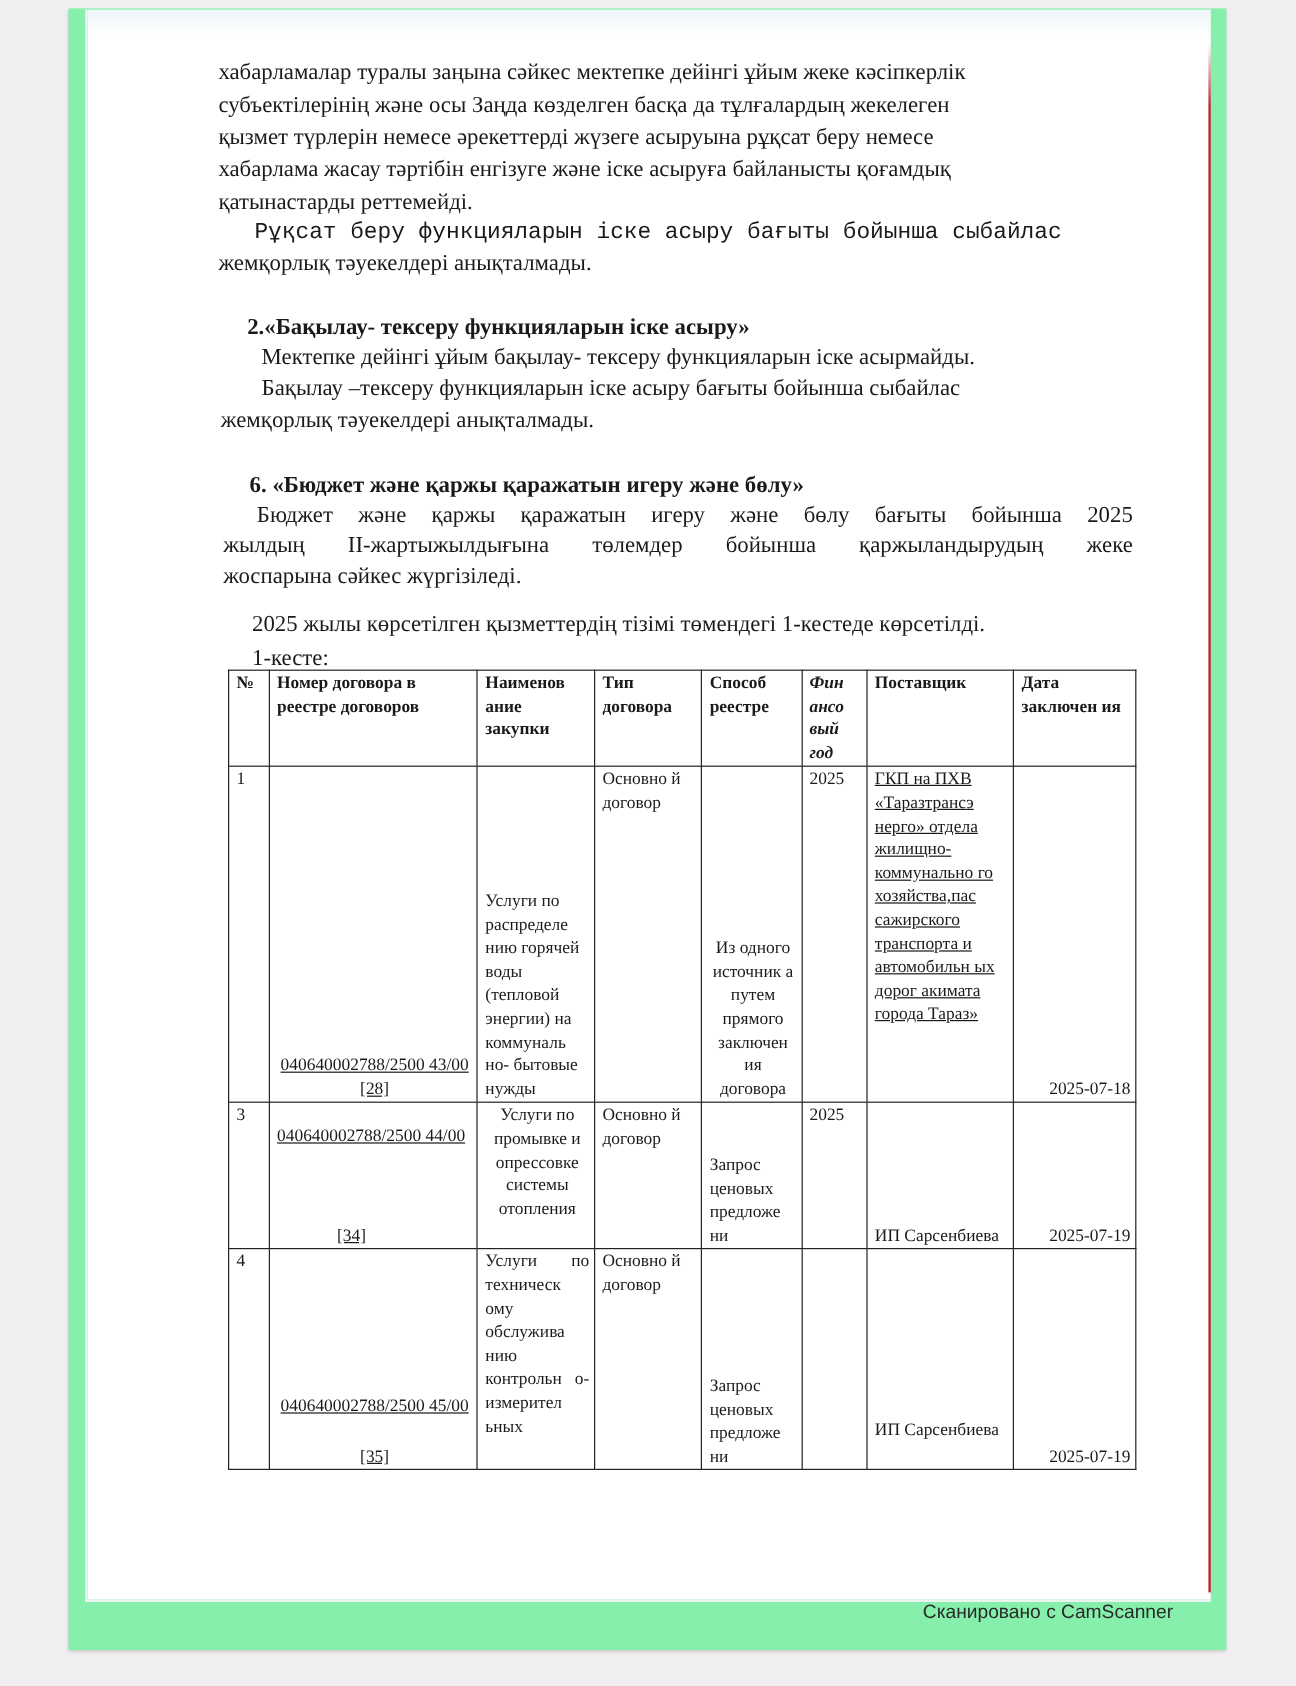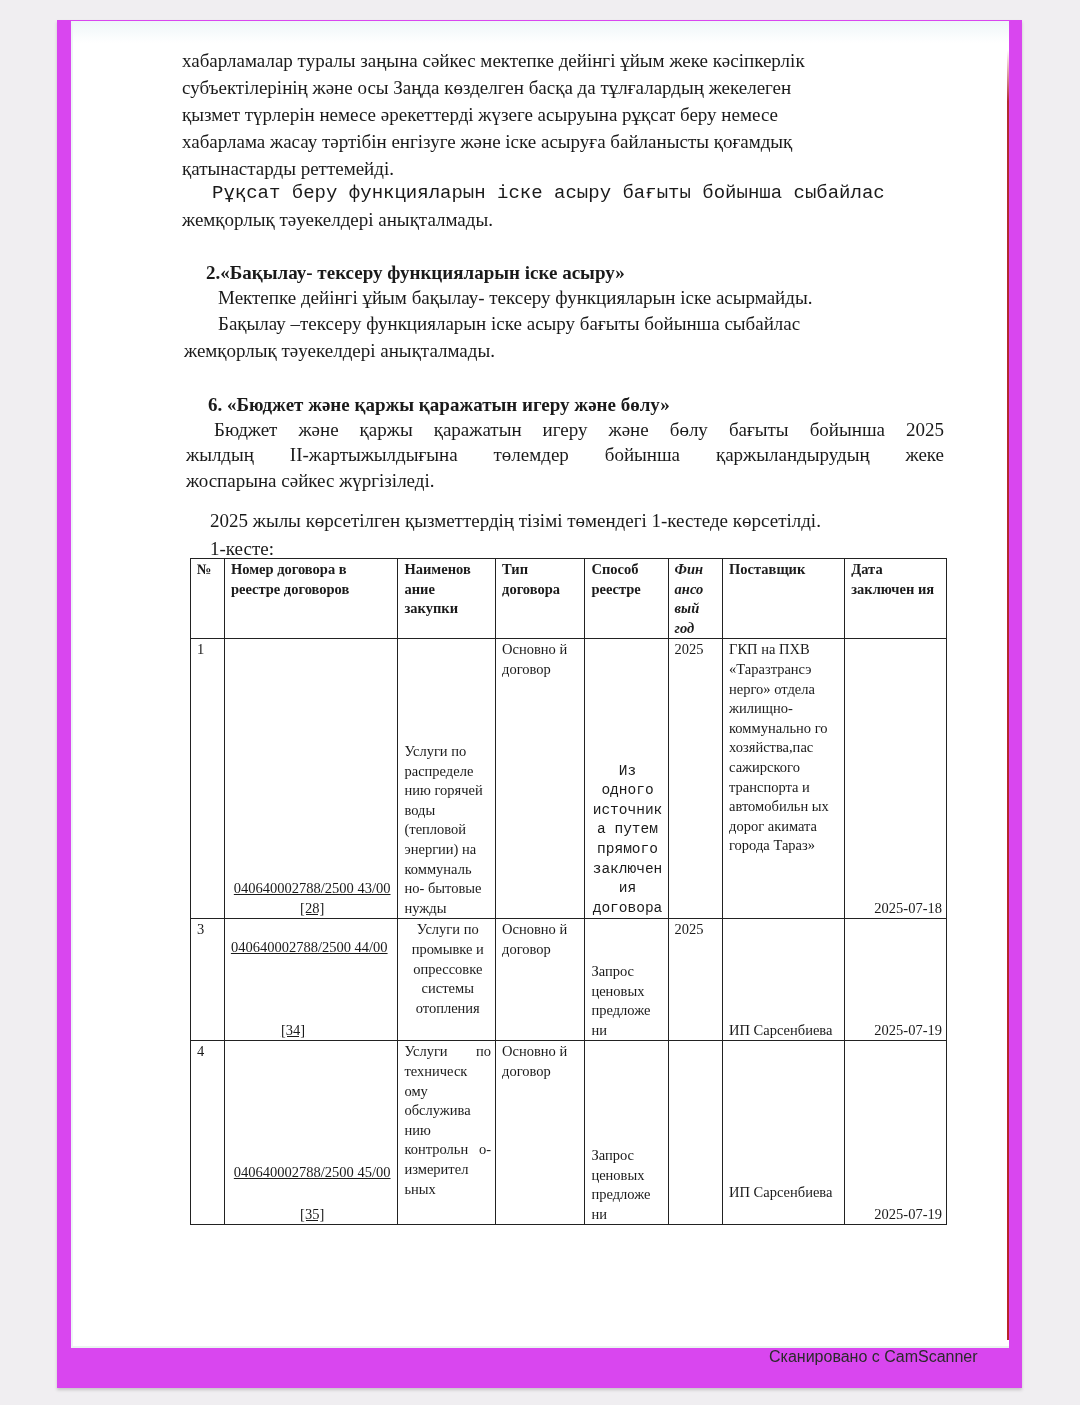--- a/index.html
+++ b/index.html
@@ -6,23 +6,23 @@
   body {
     width: 1080px; height: 1405px;
     background: #f0eef1;
     position: relative;
     overflow: hidden;
     font-family: "Liberation Serif", serif;
     color: #1a1a1a;
   }
   .page {
     position: absolute;
-    left: 57px; top: 20px;
+    left: 57px; top: 7px;
     width: 965px; height: 1368px;
-    background: #d946ef;
+    background: #86efac;
     box-shadow: 0 2px 3px rgba(0,0,0,0.18);
   }
   .scan {
     position: absolute;
     left: 14px; top: 1px;
     width: 936px; height: 1325px;
     background: linear-gradient(180deg, #eef6f8 0px, #ffffff 22px, #ffffff 100%);
     border-left: 2px solid #edf5f6;
     border-bottom: 2px solid #eaf5ef;
   }
@@ -123,23 +123,23 @@
   <tbody>
 
     <tr style="height:280px;">
       <td>1</td>
       <td class="center" style="vertical-align:bottom;">
         <div class="u">040640002788/2500 43/00</div>
         <div class="u">[28]</div>
       </td>
       <td style="vertical-align:bottom;">Услуги по распределе нию горячей воды (тепловой энергии) на коммуналь но- бытовые нужды</td>
       <td>Основно й договор</td>
-      <td class="center" style="vertical-align:bottom;font-family:Liberation Mono, monospace;">Из одного источник а путем прямого заключен ия договора</td>
+      <td class="center" style="vertical-align:bottom;">Из одного источник а путем прямого заключен ия договора</td>
       <td>2025</td>
-      <td style="padding-bottom:12px; vertical-align:top;">ГКП на ПХВ «Таразтрансэ нерго» отдела жилищно- коммунально го хозяйства,пас сажирского транспорта и автомобильн ых дорог акимата города Тараз»</td>
+      <td style="padding-bottom:12px; vertical-align:top;text-decoration:underline;">ГКП на ПХВ «Таразтрансэ нерго» отдела жилищно- коммунально го хозяйства,пас сажирского транспорта и автомобильн ых дорог акимата города Тараз»</td>
       <td style="vertical-align:bottom; text-align:right;">2025-07-18</td>
     </tr>
 
     <tr style="height:122px;">
       <td>3</td>
       <td style="position:relative;">
         <div class="u" style="margin-top:18px;">040640002788/2500 44/00</div>
         <div class="u" style="position:absolute; bottom:0; left:56px;">[34]</div>
       </td>
       <td class="center">Услуги по промывке и опрессовке системы отопления</td>

